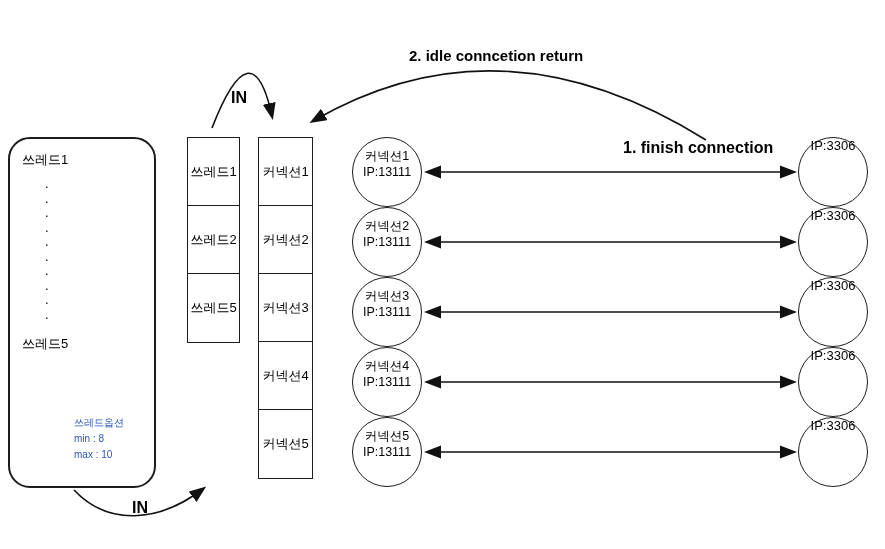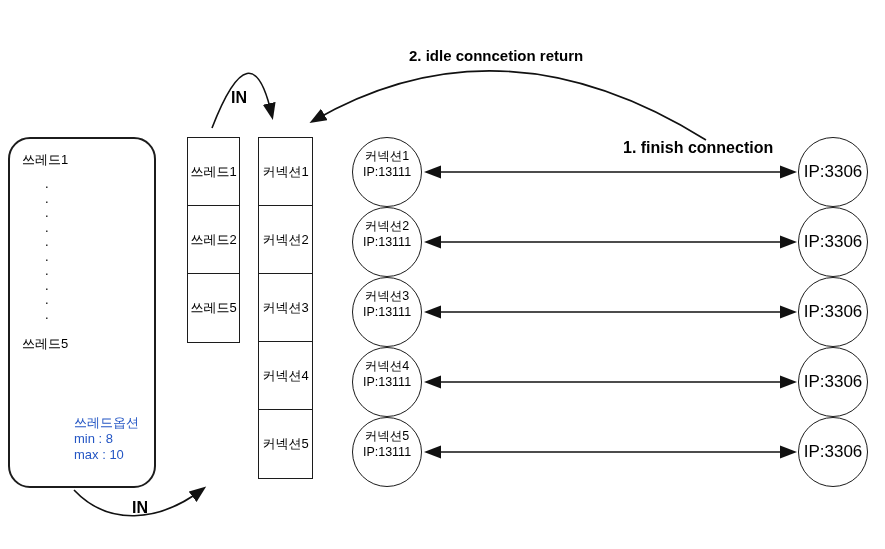--- a/index.html
+++ b/index.html
@@ -9,35 +9,35 @@
   }
   .stage *{box-sizing:border-box;}
   svg.arrows{position:absolute;left:0;top:0;z-index:3;pointer-events:none;}
 
   
   .panel{position:absolute;left:8px;top:137px;width:148px;height:351px;
          border:2px solid #1c1c1c;border-radius:22px;background:#fff;z-index:2;}
   .panel .first{position:absolute;left:12px;top:12px;font-size:13px;}
   .panel .dots{position:absolute;left:35px;top:38px;font-size:13px;line-height:14.5px;white-space:pre-line;}
   .panel .last{position:absolute;left:12px;top:196px;font-size:13px;}
-  .panel .opts{position:absolute;left:64px;top:276px;font-size:13px;line-height:16px;color:#2456c4;}
+  .panel .opts{position:absolute;left:64px;top:276px;font-size:10px;line-height:16px;color:#2456c4;}
 
   
   .stack{position:absolute;top:137px;border:1.5px solid #1c1c1c;background:#fff;z-index:2;}
   .stack-threads{left:187px;width:53px;}
   .stack-conns{left:258px;width:55px;}
   .cell{height:68px;display:flex;align-items:center;justify-content:center;
         font-size:13px;border-bottom:1.5px solid #1c1c1c;}
   .cell:last-child{border-bottom:none;}
 
   
   .node{position:absolute;width:70px;height:70px;border:1.4px solid #1c1c1c;border-radius:50%;
         background:#fff;text-align:center;z-index:2;}
   .node.pool{left:352px;padding-top:11px;font-size:12.5px;line-height:15.5px;}
-  .node.db{left:798px;display:flex;align-items:center;justify-content:center;font-size:17px;}
+  .node.db{left:798px;display:flex;justify-content:center;font-size:13px;}
   .r1{top:137px;} .r2{top:207px;} .r3{top:277px;} .r4{top:347px;} .r5{top:417px;}
 
   
   .lbl{position:absolute;font-weight:bold;z-index:4;white-space:nowrap;}
   .lbl-idle{left:397px;top:47px;font-size:15px;margin-left:12px;}
   .lbl-finish{left:589px;top:139px;font-size:16px;margin-left:34px;}
   .lbl-in-top{left:231px;top:89px;font-size:16px;}
   .lbl-in-bottom{left:132px;top:499px;font-size:16px;}
 </style>
 </head>

